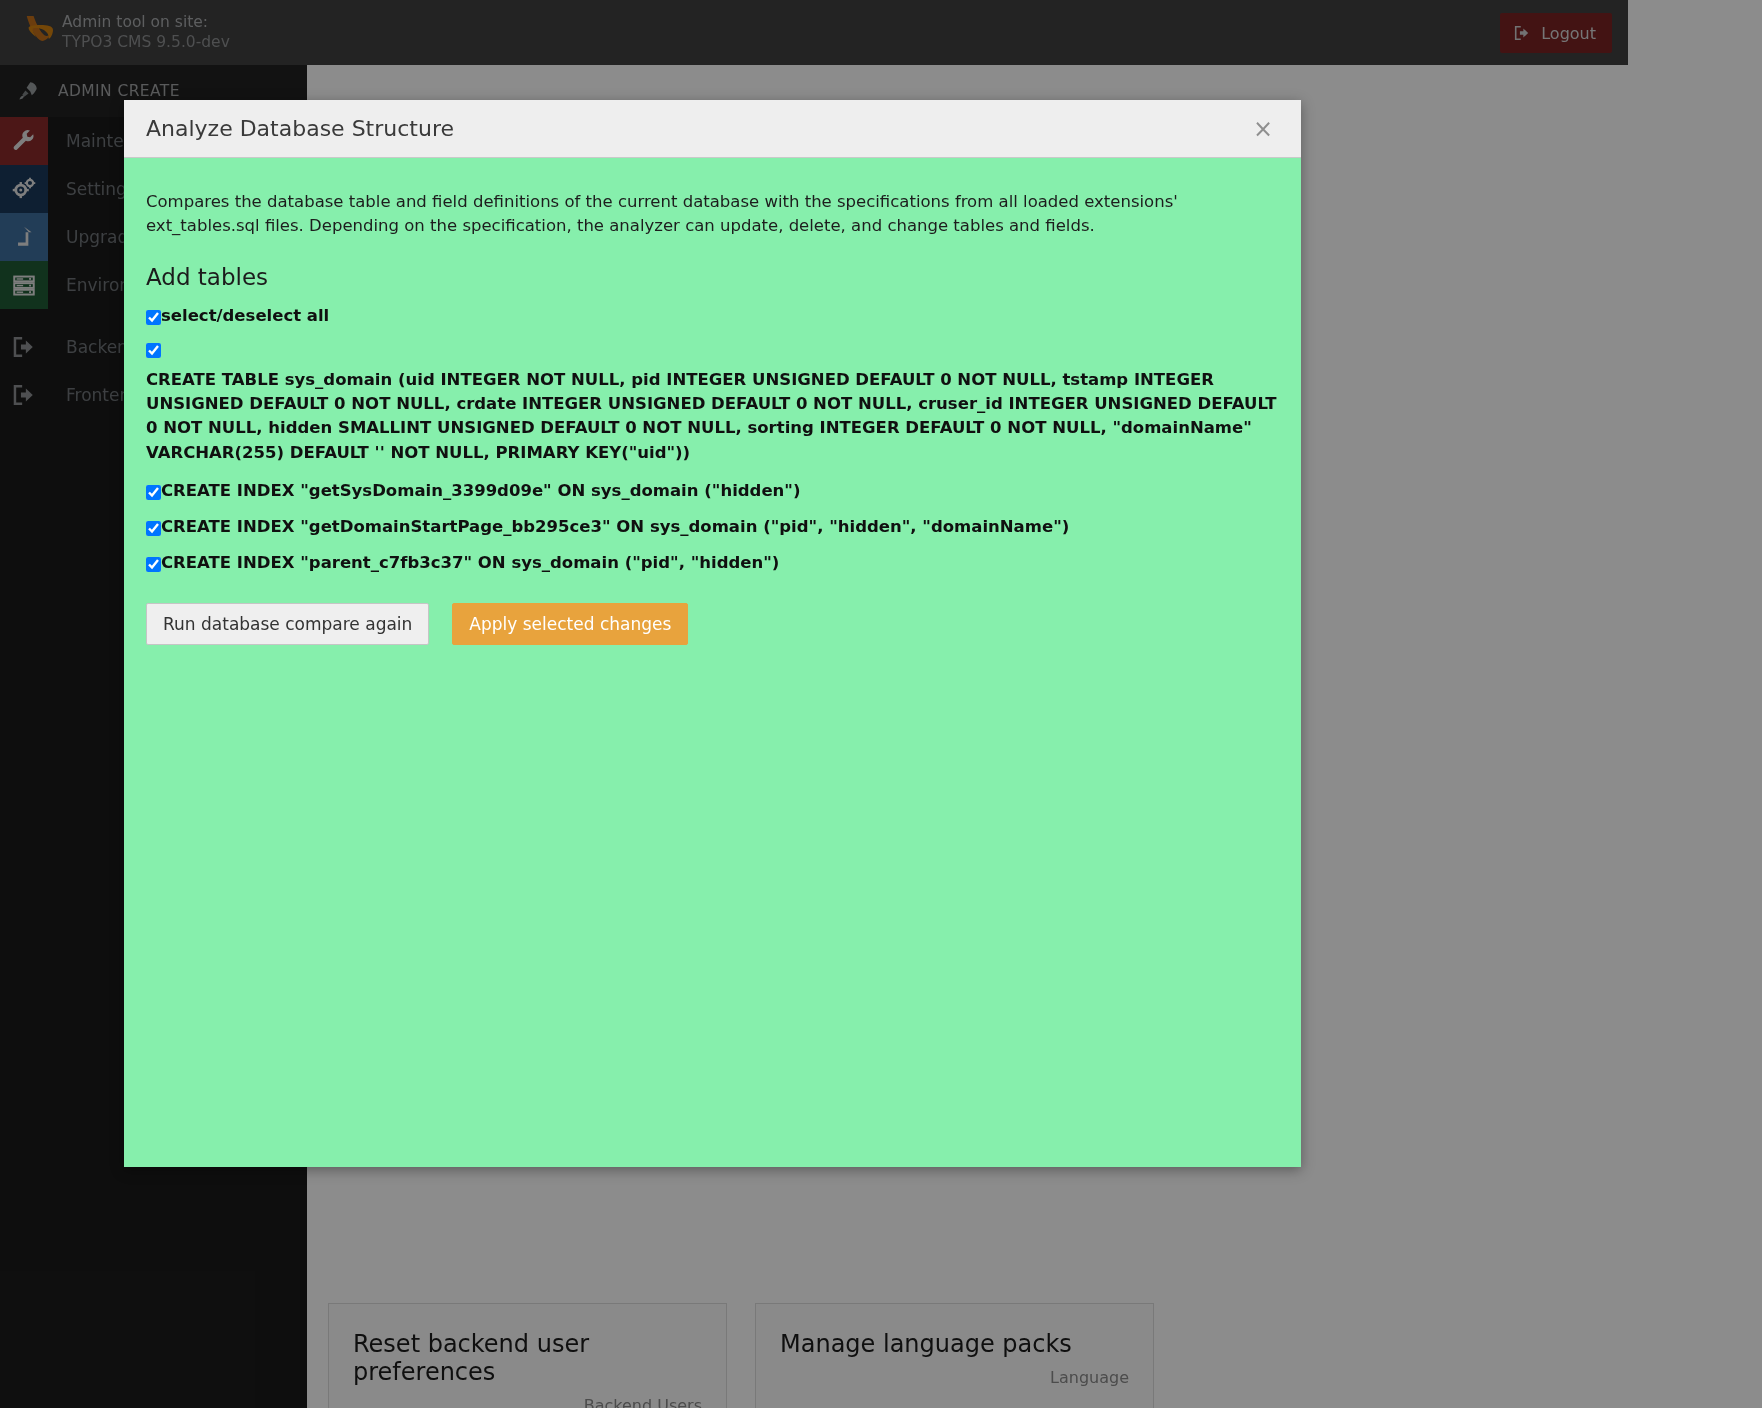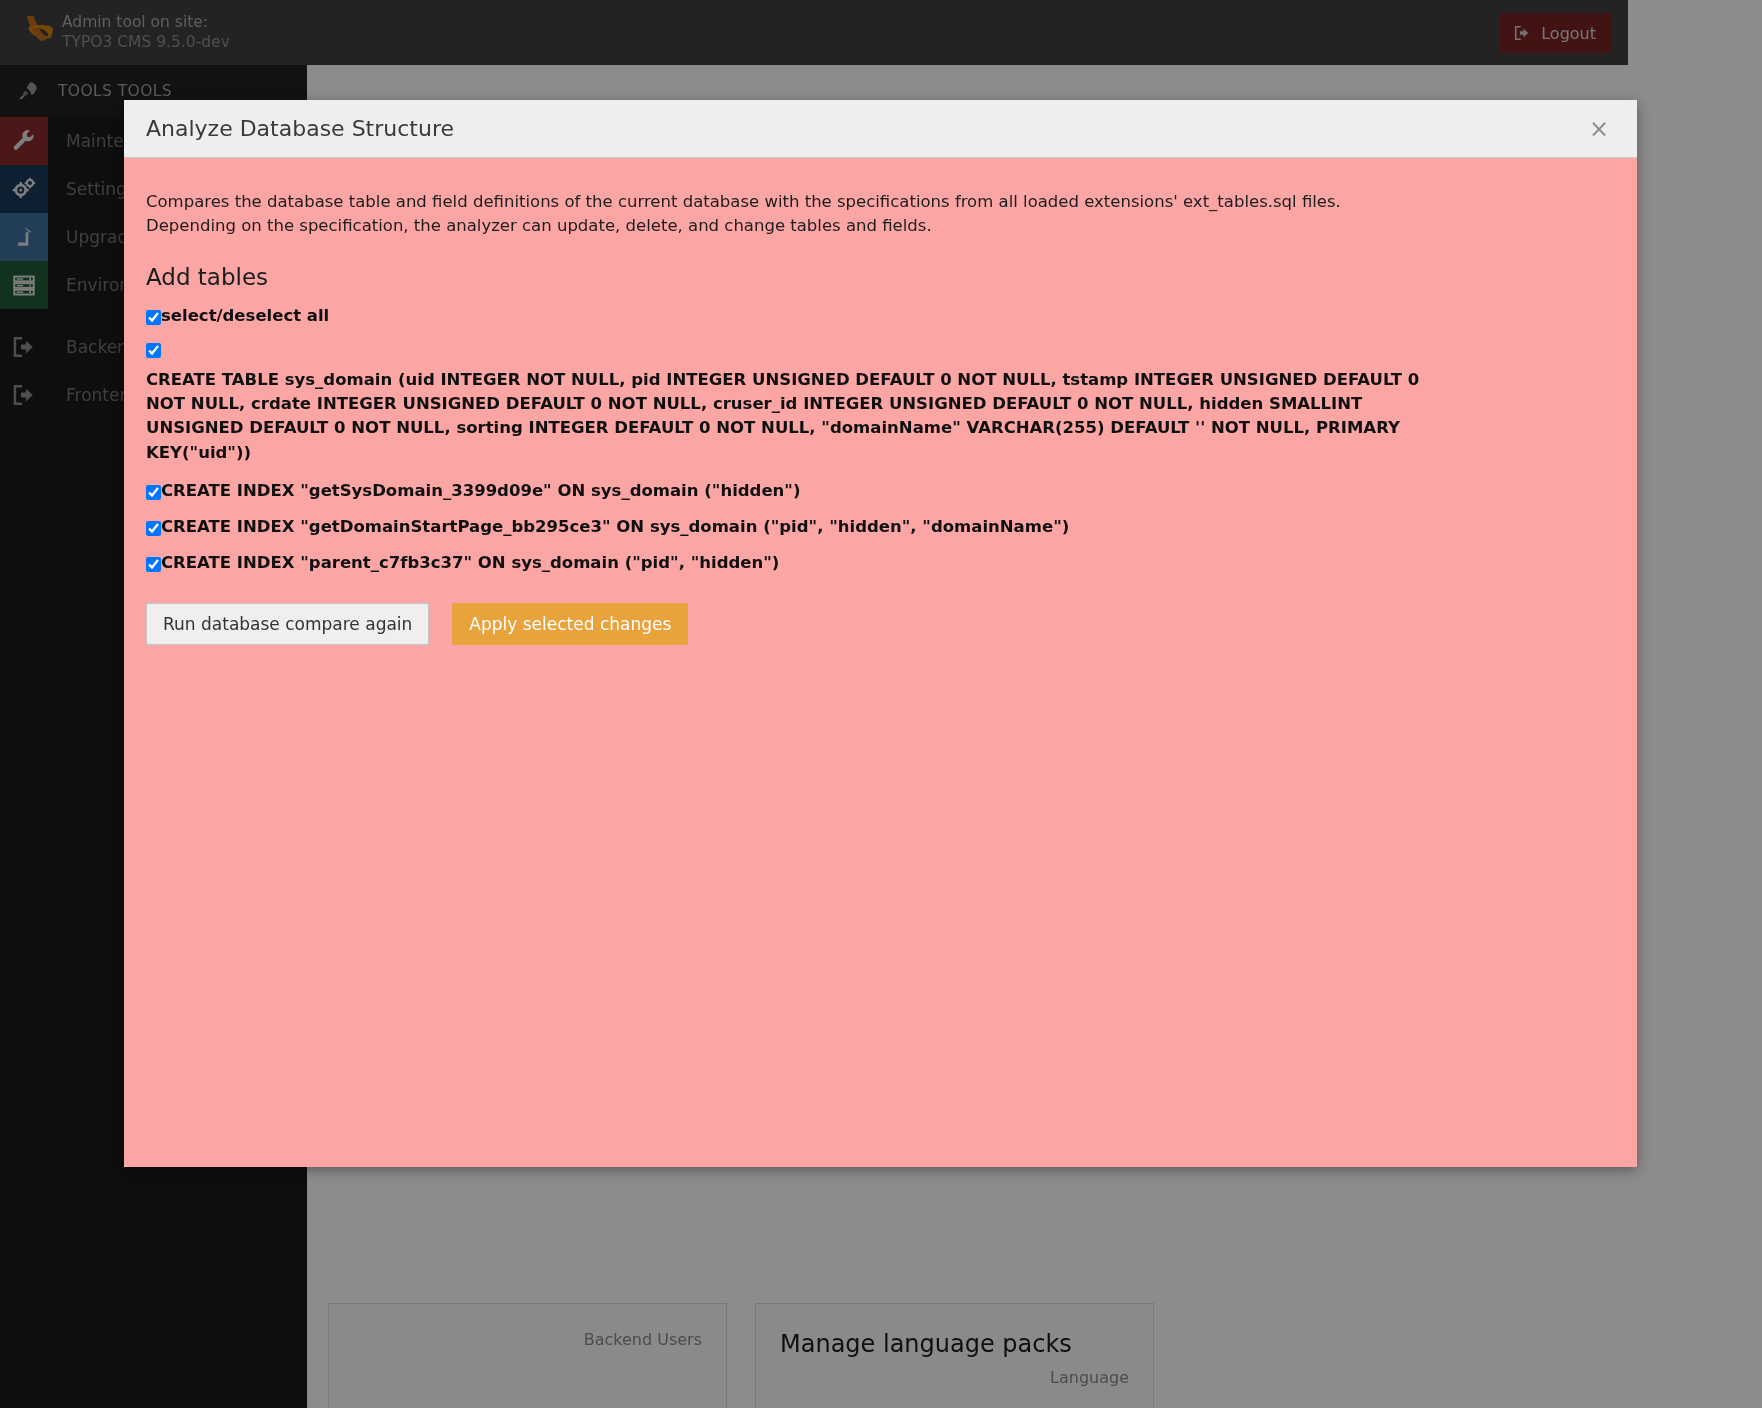--- a/index.html
+++ b/index.html
@@ -159,23 +159,23 @@
     inset: 0;
     background: rgba(0,0,0,0.45);
     z-index: 6;
   }
 
   
   .modal {
     position: absolute;
     left: 124px;
     top: 100px;
-    width: 1513px;
+    width: 1177px;
     height: 1067px;
-    background: #fca5a5;
+    background: #86efac;
     box-shadow: 0 3px 12px rgba(0,0,0,0.35);
     z-index: 10;
     display: flex;
     flex-direction: column;
   }
   .modal-header {
     height: 58px;
     background: #eeeeee;
     border-bottom: 1px solid #c9c9c9;
     display: flex;
@@ -271,39 +271,40 @@
   }
 </style>
 </head>
 <body>
 
 <div id="root">
 
   <div class="content">
     <div class="card-row">
       <div class="card">
+        <div class="card-title">Reset backend user preferences</div>
         <div class="card-sub">Backend Users</div>
       </div>
       <div class="card">
         <div class="card-title">Manage language packs</div>
         <div class="card-sub">Language</div>
       </div>
     </div>
   </div>
 
   <div class="sidebar">
     <div class="sidebar-header">
       <span class="sh-icon">
         <svg class="rocket" viewBox="0 0 24 24" aria-hidden="true">
           <path d="M14.5 2.5c3.5 0 7 3.5 7 7 0 0-1.6 4.2-5.4 7.2l-1.6-4.2-4-4L14.5 2.5z" fill="#9a9ea1"></path>
           <path d="M9.2 11.4l3.4 3.4-4.8 3.4-2-2 3.4-4.8z" fill="#7f8386"></path>
           <path d="M2.6 21.4c.9-3 2-4.1 4.3-4.6l.7 .7c-.6 2.3-1.7 3.4-5 3.9z" fill="#9a9ea1"></path>
         </svg>
       </span>
-      <span class="sidebar-header-label">TOOLS TOOLS</span>
+      <span class="sidebar-header-label">ADMIN CREATE</span>
     </div>
 
     <div class="nav-item">
       <span class="nav-badge" style="background:#8b2a2a">
         <svg width="26" height="26" viewBox="0 0 24 24" aria-hidden="true">
           <path d="M20.3 5.2a5 5 0 01-6.6 6.6L5.6 19.9a2 2 0 01-2.8-2.8l8.1-8.1a5 5 0 016.6-6.6l-3 3 .6 2.6 2.6.6 3-3z" fill="#e6e6e6"></path>
         </svg>
       </span>
       <span class="nav-label">Maintenance</span>
     </div>

